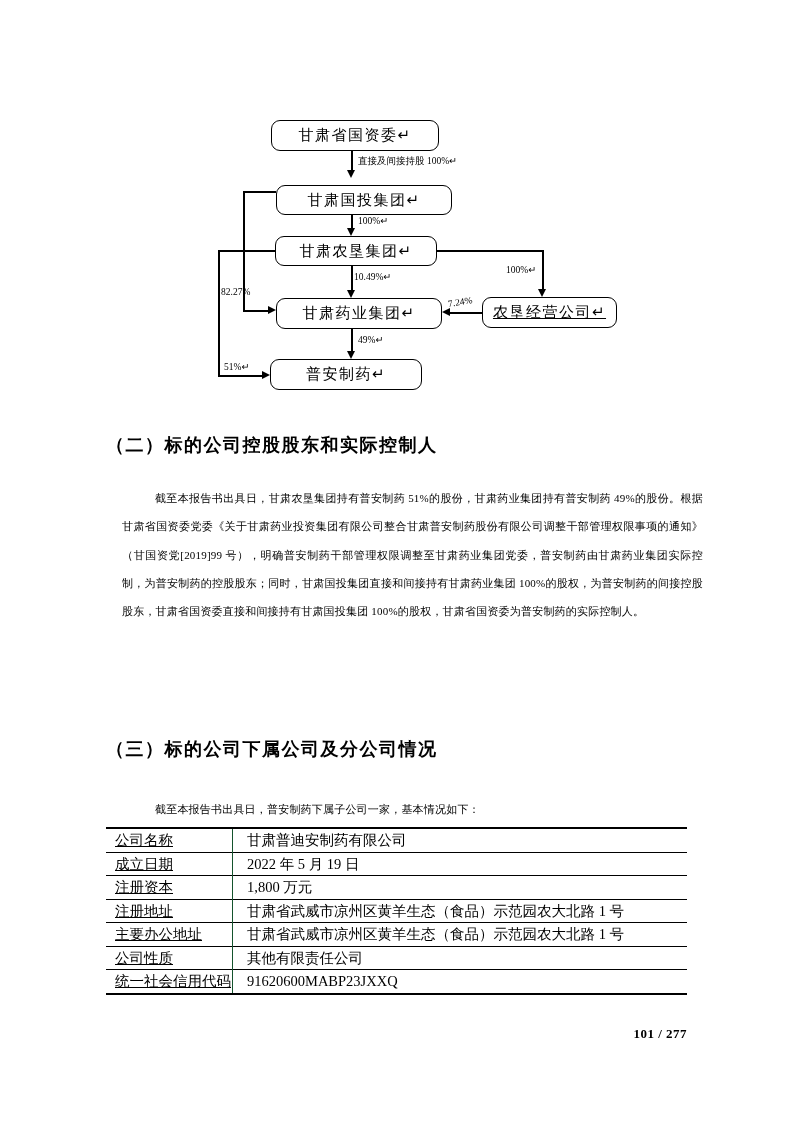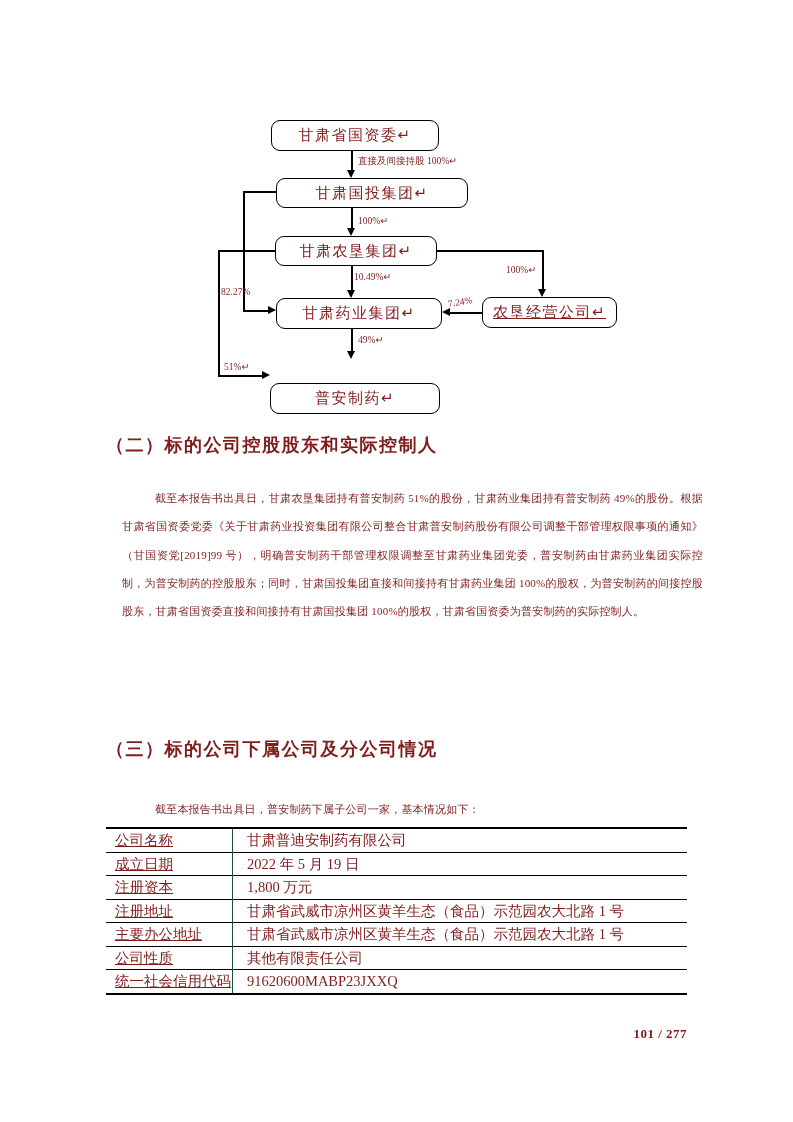--- a/index.html
+++ b/index.html
@@ -3,21 +3,21 @@
 <meta charset="utf-8">
 <style>
   html, body { margin: 0; padding: 0; background: #ffffff; }
   .page {
     position: relative;
     width: 793px;
     height: 1122px;
     background: #ffffff;
     overflow: hidden;
     font-family: "Liberation Serif", serif;
-    color: #7f1d1d;
+    color: #000000;
   }
 
   
   .dbox {
     position: absolute;
     box-sizing: border-box;
     border: 1.6px solid #000;
     border-radius: 9px;
     background: #fff;
     display: flex;
@@ -108,24 +108,24 @@
   }
 </style>
 </head>
 <body>
 
 <div class="page">
 
   <div>
 
     <div class="dbox" style="left:271px; top:120px; width:168px; height:31px;">甘肃省国资委↵</div>
-    <div class="dbox" style="left:276px; top:178px; width:192px; height:30px;font-family:Liberation Serif, serif;">甘肃国投集团↵</div>
+    <div class="dbox" style="left:276px; top:185px; width:176px; height:30px;font-family:Liberation Serif, serif;">甘肃国投集团↵</div>
     <div class="dbox" style="left:275px; top:236px; width:162px; height:30px;">甘肃农垦集团↵</div>
     <div class="dbox" style="left:276px; top:298px; width:166px; height:31px;">甘肃药业集团↵</div>
-    <div class="dbox" style="left:270px; top:359px; width:170px; height:31px;margin-top:24px;">普安制药↵</div>
+    <div class="dbox" style="left:270px; top:359px; width:152px; height:31px;">普安制药↵</div>
     <div class="dbox" style="left:482px; top:297px; width:135px; height:31px;text-decoration:underline;">农垦经营公司↵</div>
 
     <div class="ln vln" style="left:351px; top:151px; height:20px;"></div>
     <div class="ah ah-down" style="left:347px; top:170px;"></div>
     <span class="elabel" style="left:358px; top:155px;">直接及间接持股 100%↵</span>
 
     <div class="ln vln" style="left:351px; top:208px; height:21px;"></div>
     <div class="ah ah-down" style="left:347px; top:228px;"></div>
     <span class="elabel" style="left:358px; top:215px;">100%↵</span>
 

